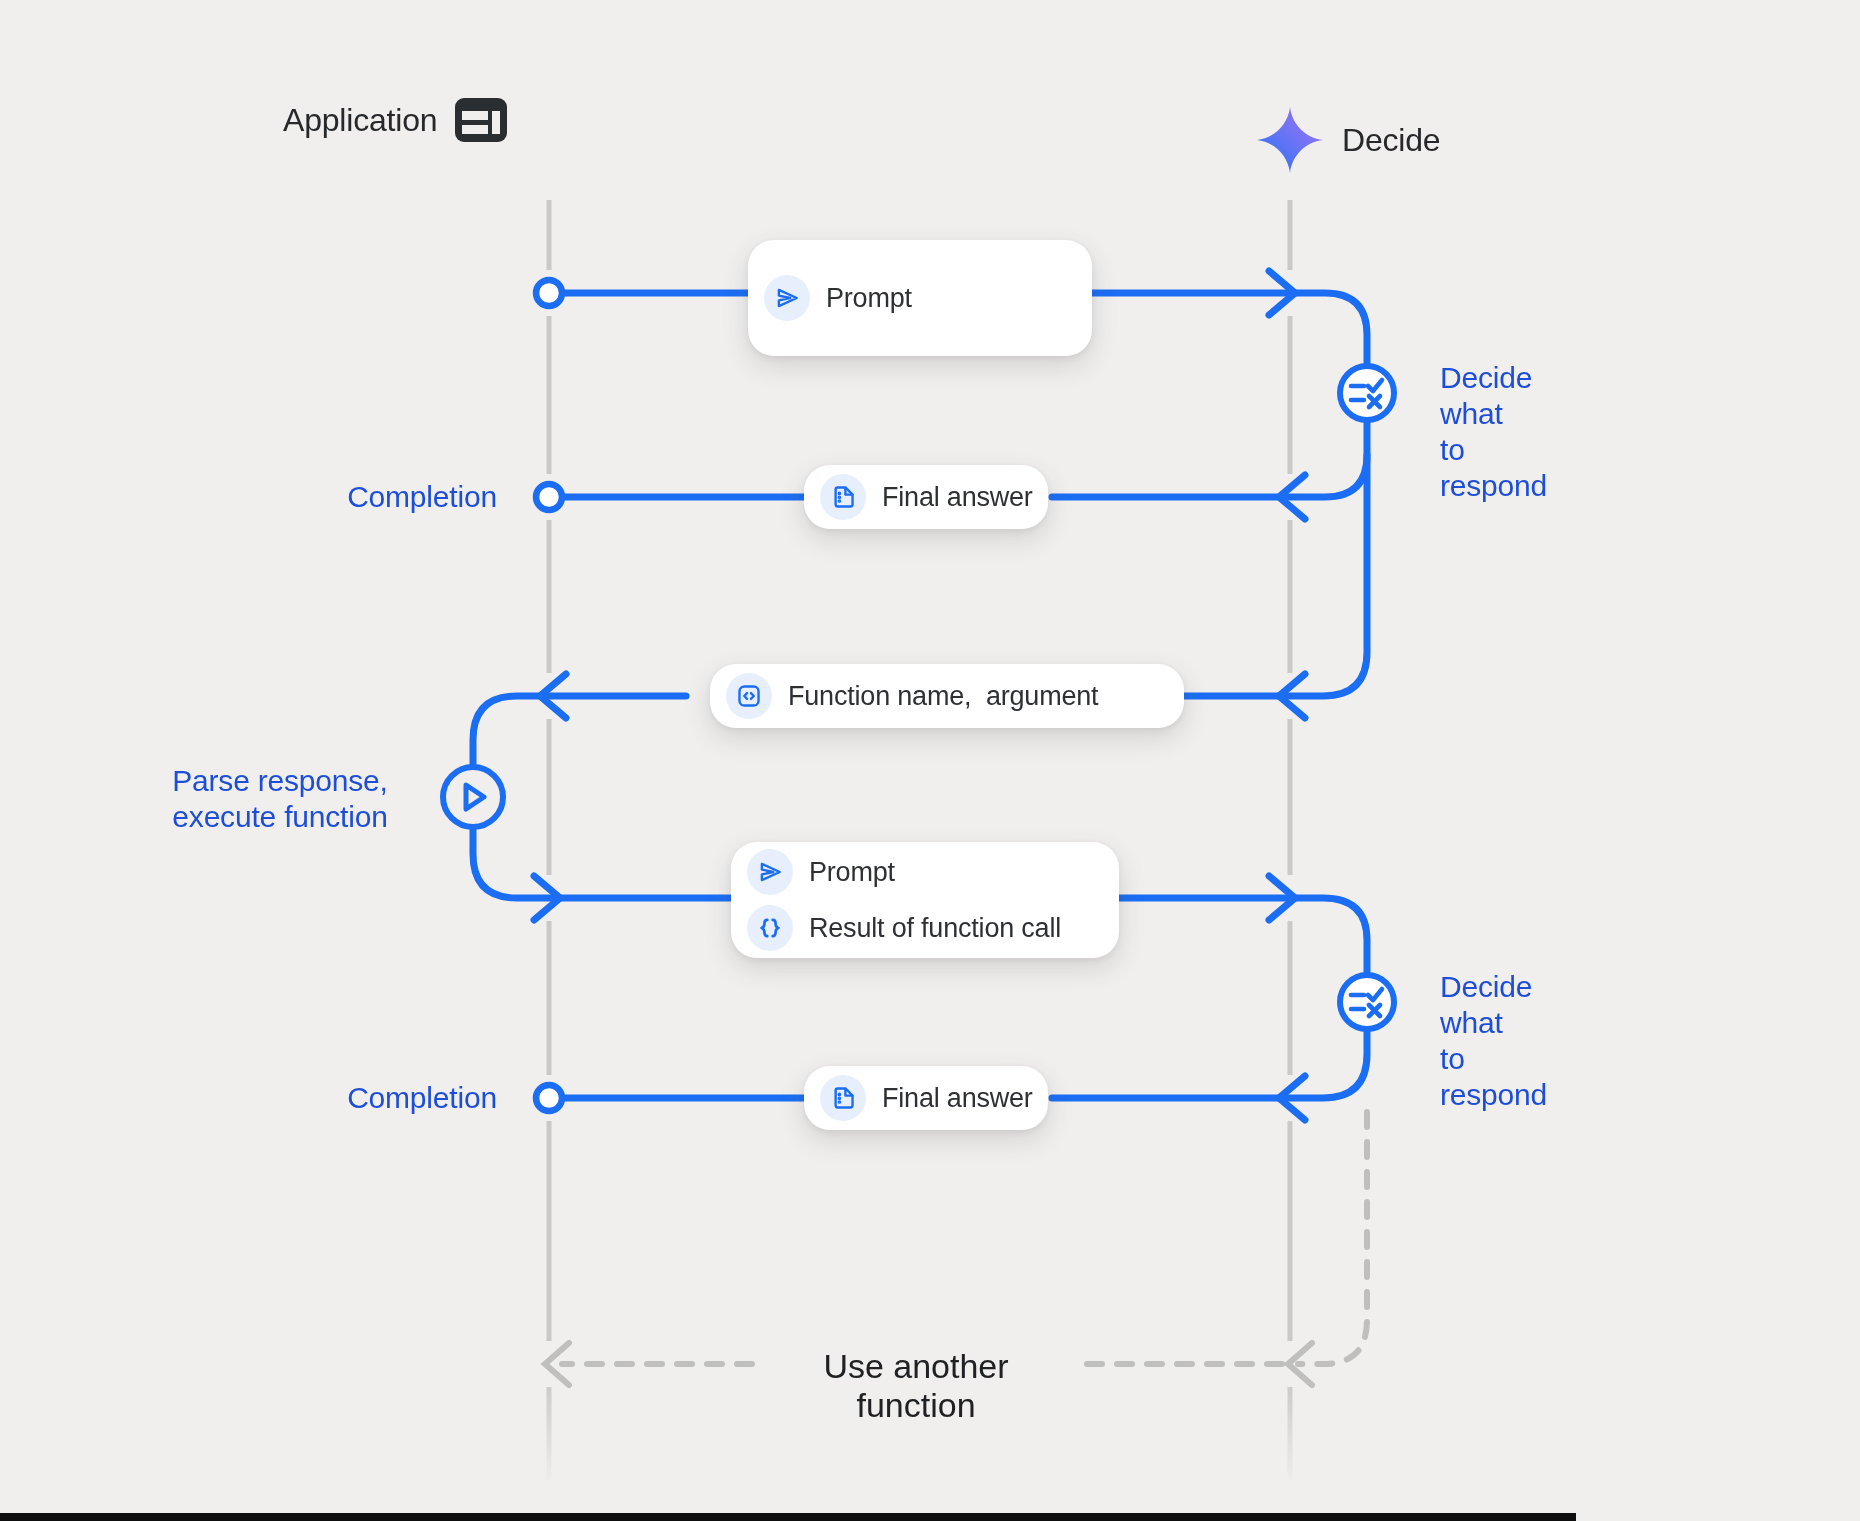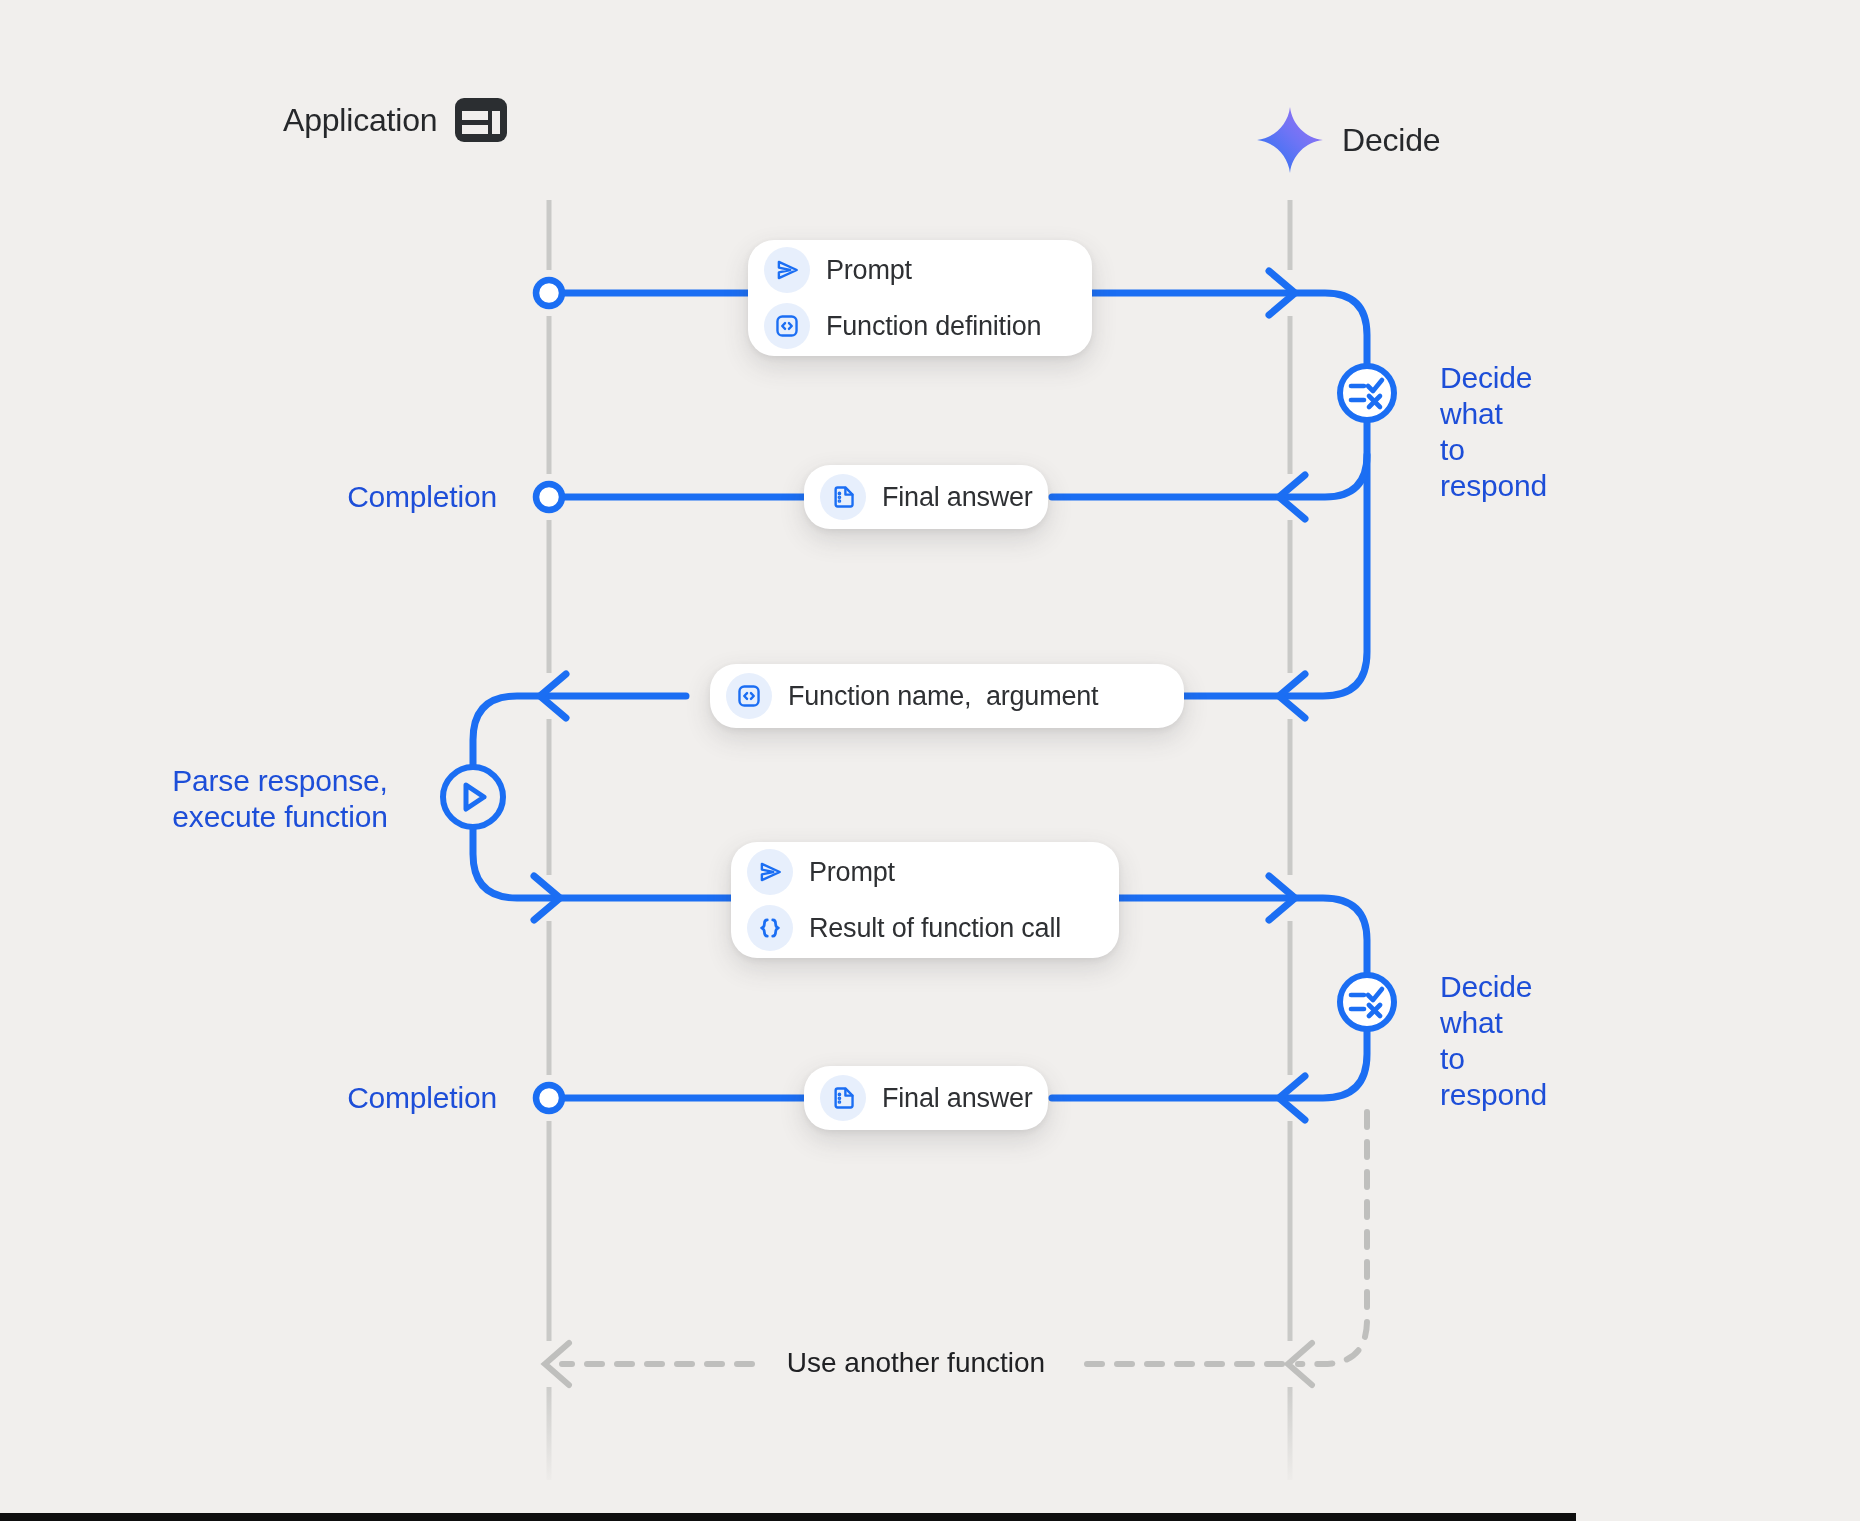--- a/index.html
+++ b/index.html
@@ -14,21 +14,21 @@
         box-shadow:0 10px 26px rgba(60,64,67,0.16),0 2px 6px rgba(60,64,67,0.08);
         display:flex;flex-direction:column;justify-content:center;}
   .card .row{display:flex;align-items:center;gap:16px;padding:0 23px 0 16px;height:56px;}
   .chip{width:46px;height:46px;border-radius:50%;background:#e7effc;flex:0 0 46px;
         display:flex;align-items:center;justify-content:center;}
   .lbl{font-size:27px;font-weight:500;color:#2e3033;white-space:pre;letter-spacing:-0.2px;}
   
   .blue-note{position:absolute;color:#1d4ed8;font-size:30px;font-weight:400;
              line-height:36px;letter-spacing:-0.2px;z-index:3;}
   .right-align{text-align:center;}
-  .dark-note{position:absolute;color:#202124;font-size:28px;font-weight:500;
+  .dark-note{position:absolute;color:#202124;font-size:34px;font-weight:500;
              text-align:center;z-index:3;}
   .bottom-bar{position:absolute;left:0;bottom:0;width:1860px;height:8px;background:#0e0e0e;}
 </style>
 </head>
 <body>
 
 <div class="stage">
 
   <svg class="layer" width="1860" height="1521" viewBox="0 0 1860 1521">
     <defs>
@@ -145,30 +145,20 @@
 
   <div class="card" style="left:748px;top:240px;width:344px;height:116px;">
     <div class="row">
       <span class="chip">
         <svg width="26" height="26" viewBox="0 0 24 24" fill="none" stroke="#1b6ef3" stroke-width="2.2" stroke-linejoin="round" stroke-linecap="round">
           <path d="M4.5 4.5 L21 12 L4.5 19.5 V14.2 L15 12 L4.5 9.8 Z"></path>
         </svg>
       </span>
       <span class="lbl">Prompt</span>
     </div>
-    <div class="row">
-      <span class="chip">
-        <svg width="26" height="26" viewBox="0 0 24 24" fill="none" stroke="#1b6ef3" stroke-width="2.2" stroke-linejoin="round" stroke-linecap="round">
-          <rect x="3.2" y="3.2" width="17.6" height="17.6" rx="4.5"></rect>
-          <path d="M10.2 9.3 L7.6 12 L10.2 14.7"></path>
-          <path d="M13.8 9.3 L16.4 12 L13.8 14.7"></path>
-        </svg>
-      </span>
-      <span class="lbl">Function definition</span>
-    </div>
   </div>
 
   <div class="card" style="left:804px;top:465px;width:244px;height:64px;">
     <div class="row">
       <span class="chip">
         <svg width="26" height="26" viewBox="0 0 24 24" fill="none" stroke="#1b6ef3" stroke-width="2.2" stroke-linejoin="round" stroke-linecap="round">
           <path d="M7 3.2 H14.2 L20.8 9.8 V19 A1.8 1.8 0 0 1 19 20.8 H7 A1.8 1.8 0 0 1 5.2 19 V5 A1.8 1.8 0 0 1 7 3.2 Z"></path>
           <path d="M14.2 3.6 V9.8 H20.6"></path>
           <circle cx="8.7" cy="8.7" r="0.6" fill="#1b6ef3"></circle>
           <circle cx="8.7" cy="12.2" r="0.6" fill="#1b6ef3"></circle>

